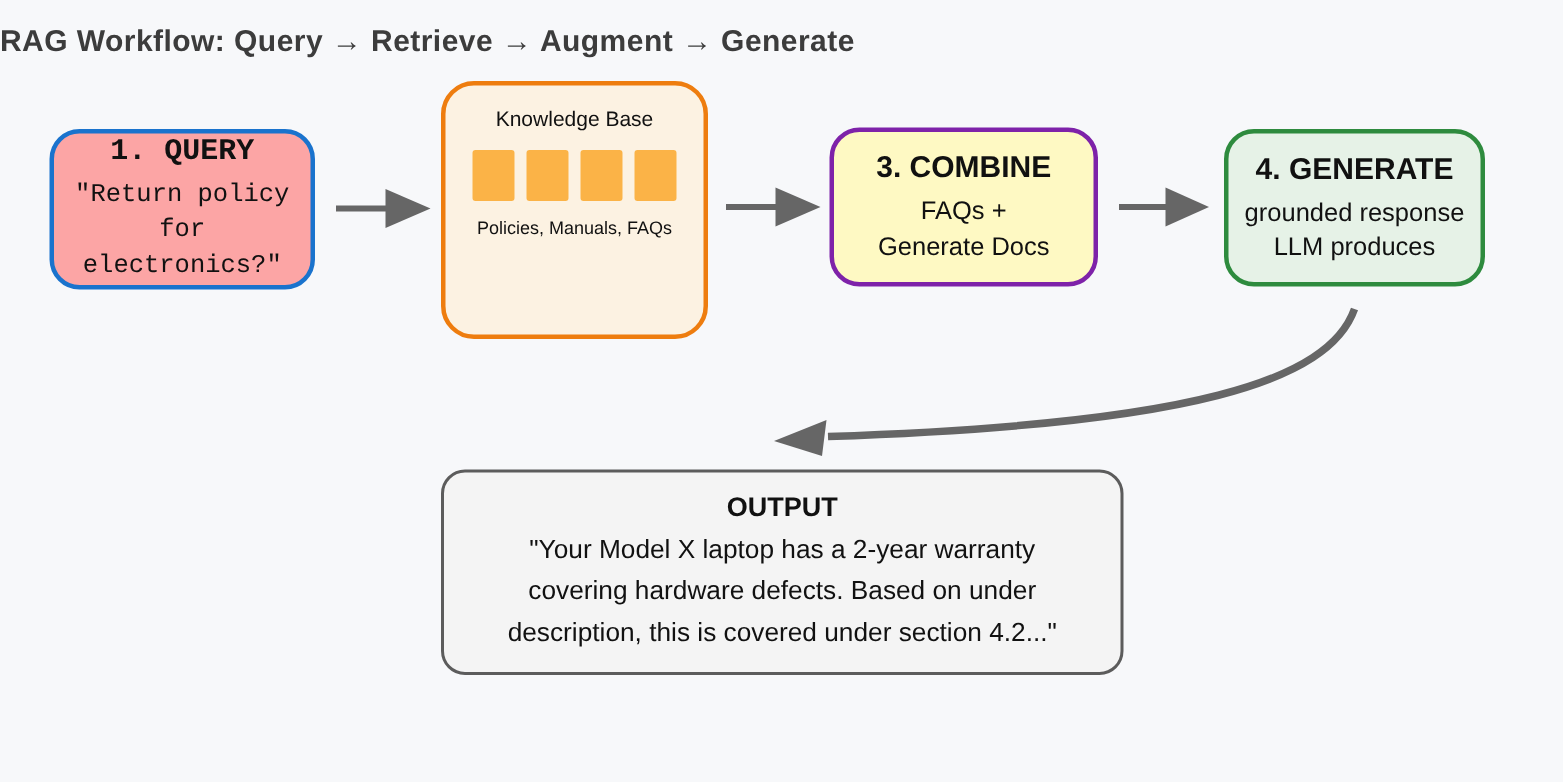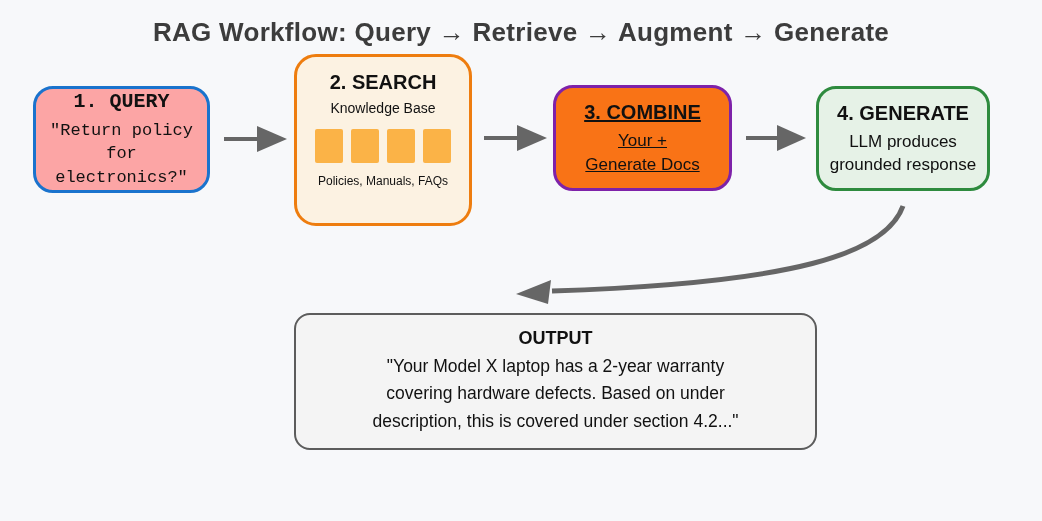--- a/index.html
+++ b/index.html
@@ -15,22 +15,22 @@
     width: 1042px;
     height: 521px;
     background: var(--bg);
     font-family: "Liberation Sans", "DejaVu Sans", sans-serif;
     overflow: hidden;
   }
   .title {
     position: absolute;
     top: 17px; left: 0;
     width: 100%;
-    text-align: center;
-    font-size: 26px;
+    text-align: left;
+    font-size: 20px;
     font-weight: 700;
     color: var(--title);
     letter-spacing: 0.3px;
   }
   .box {
     position: absolute;
     border-style: solid;
     border-width: 3px;
     display: flex;
     flex-direction: column;
@@ -44,21 +44,21 @@
   .step-query    { left: 33px;  top: 86px;  width: 177px; height: 107px; border-radius: 20px; }
   .step-search   { left: 294px; top: 54px;  width: 178px; height: 172px; border-radius: 22px; justify-content: flex-start; padding-top: 13px; }
   .step-combine  { left: 553px; top: 85px;  width: 179px; height: 106px; border-radius: 20px; }
   .step-generate { left: 816px; top: 86px;  width: 174px; height: 105px; border-radius: 20px; }
   .kb-subtitle { font-size: 14px; margin-top: 1px; }
   .kb-row { display: flex; gap: 8px; margin: 13px 0 11px 0; }
   .kb-square { width: 28px; height: 34px; border-radius: 2px; }
   .kb-caption { font-size: 12px; white-space: nowrap; }
   .output-box {
     left: 294px; top: 313px;
-    width: 523px; height: 137px;
+    width: 455px; height: 137px;
     border-width: 2px;
     border-radius: 16px;
   }
   .output-heading { font-size: 18px; font-weight: 700; margin-bottom: 4px; }
   .output-line { font-size: 17.5px; line-height: 1.55; }
   .arrow-layer {
     position: absolute;
     left: 0; top: 0;
     width: 1042px; height: 521px;
     pointer-events: none;
@@ -74,41 +74,40 @@
 
   <div class="title">RAG Workflow: Query → Retrieve → Augment → Generate</div>
 
   <div class="box step-query" style="border-color: rgb(26, 115, 205); background: #fca5a5; font-family: Liberation Mono, monospace;">
     <div class="box-heading">1. QUERY</div>
     <div class="box-line">"Return policy</div>
     <div class="box-line">for electronics?"</div>
   </div>
 
   <div class="box step-search" style="border-color: rgb(238, 125, 15); background: rgb(252, 242, 226);">
-    <div class="box-heading">2. SEARCH</div>
     <div class="kb-subtitle">Knowledge Base</div>
     <div class="kb-row">
         <div class="kb-square" style="background: rgb(251, 179, 71);"></div>
         <div class="kb-square" style="background: rgb(251, 179, 71);"></div>
         <div class="kb-square" style="background: rgb(251, 179, 71);"></div>
         <div class="kb-square" style="background: rgb(251, 179, 71);"></div>
       </div>
     <div class="kb-caption">Policies, Manuals, FAQs</div>
   </div>
 
-  <div class="box step-combine" style="border-color: rgb(126, 34, 169); background: #f97316; text-decoration: underline;">
+  <div class="box step-combine" style="border-color: rgb(126, 34, 169); background: #fef9c3;">
     <div class="box-heading">3. COMBINE</div>
-    <div class="box-line">Your +</div>
+    <div class="box-line">FAQs +</div>
     <div class="box-line">Generate Docs</div>
   </div>
 
   <div class="box step-generate" style="border-color: rgb(46, 139, 62); background: rgb(230, 242, 231);">
     <div class="box-heading">4. GENERATE</div>
+    <div class="box-line">grounded response</div>
     <div class="box-line">LLM produces</div>
-    <div class="box-line">grounded response</div>
   </div>
 
   <div class="box output-box" style="border-color: rgb(92, 92, 92); background: rgb(244, 244, 244);">
     <div class="output-heading">OUTPUT</div>
     <div class="output-line">"Your Model X laptop has a 2-year warranty</div>
     <div class="output-line">covering hardware defects. Based on under</div>
     <div class="output-line">description, this is covered under section 4.2..."</div>
   </div>
 
   <svg class="arrow-layer" viewBox="0 0 1042 521">

